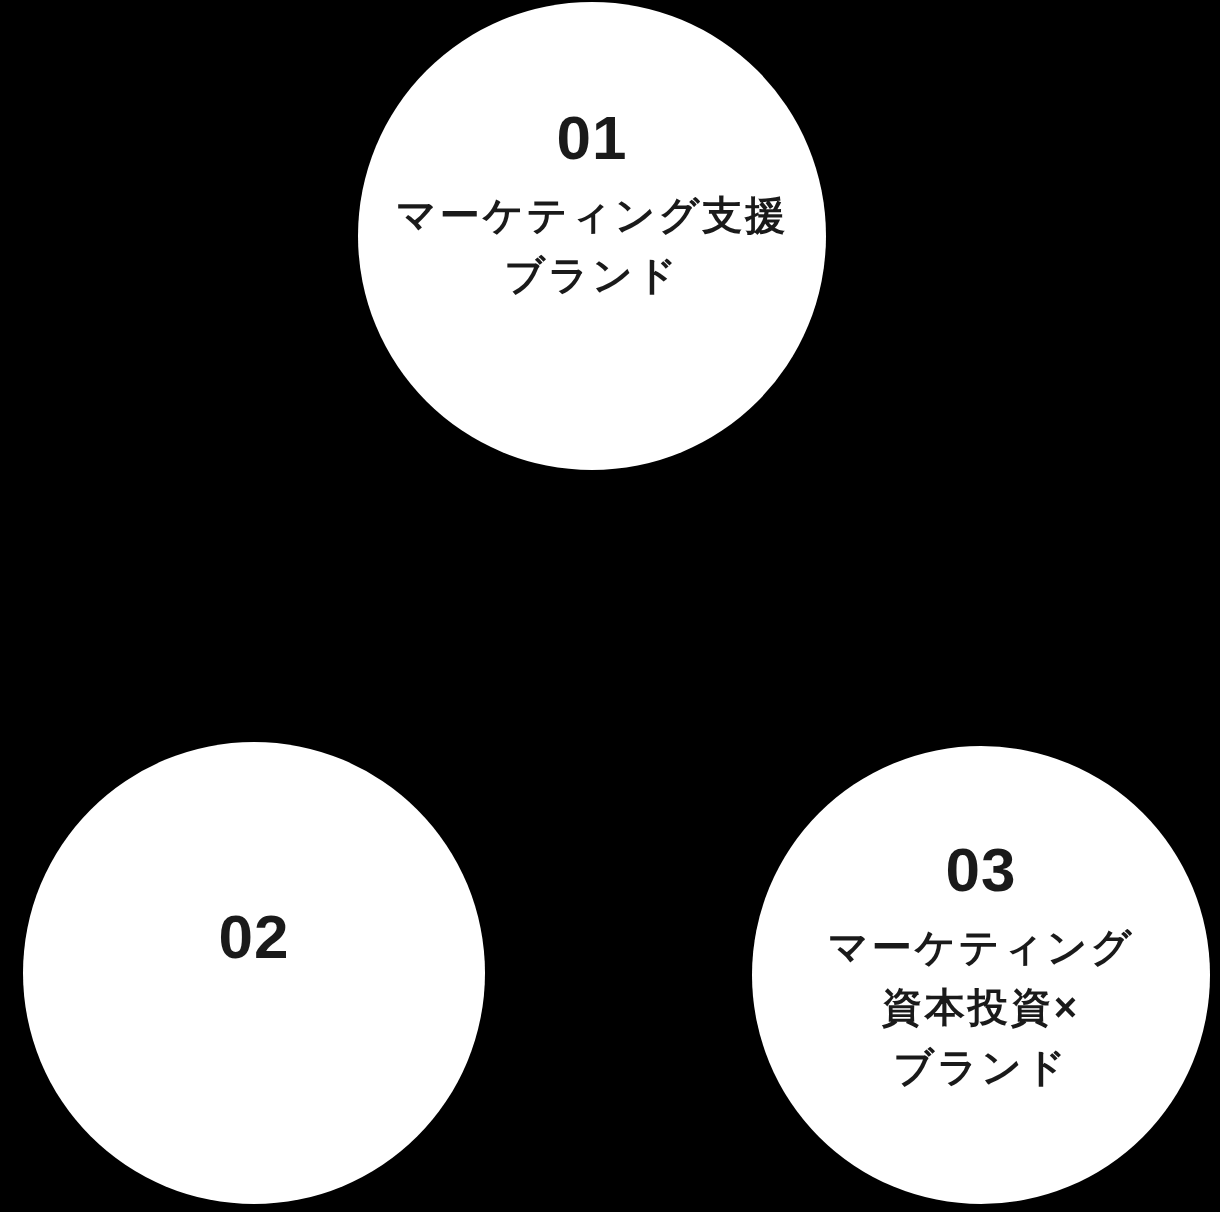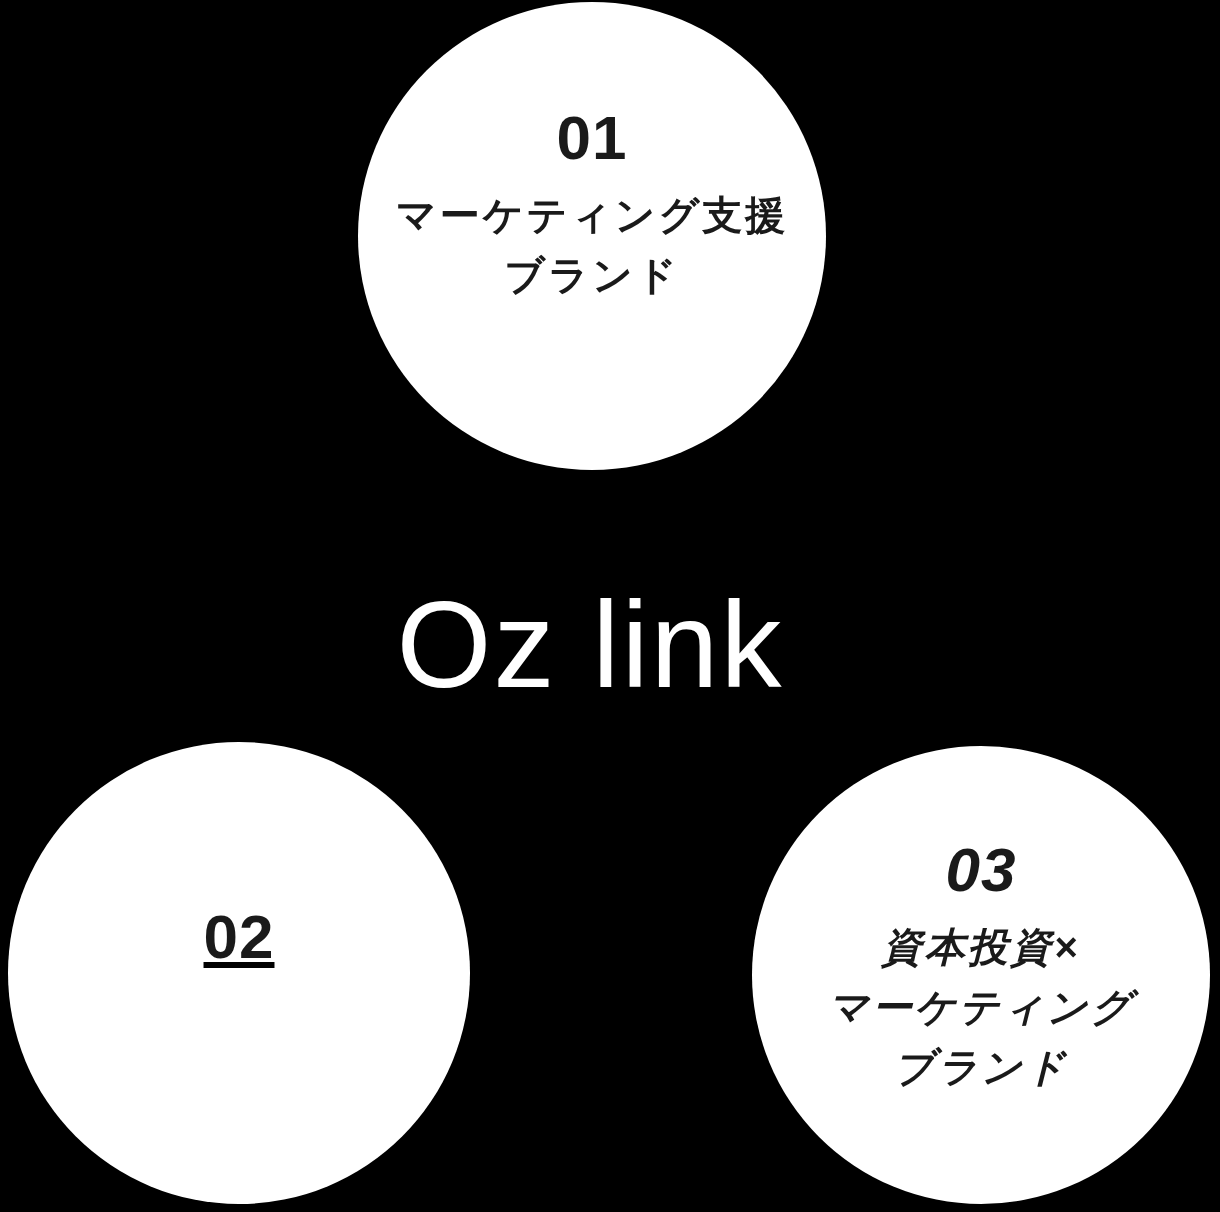--- a/index.html
+++ b/index.html
@@ -18,30 +18,30 @@
   }
   .circle {
     position: absolute;
     border-radius: 50%;
     background: var(--circle-bg, #ffffff);
     display: flex;
     align-items: center;
     justify-content: center;
   }
   .circle-1 { left: 358px; top: 2px;   width: 468px; height: 468px; }
-  .circle-2 { left: 8px;   top: 742px; width: 462px; height: 462px; text-decoration: underline; }
+  .circle-2 { left: 23px;   top: 742px; width: 462px; height: 462px; }
   .circle-3 { left: 752px; top: 746px; width: 458px; height: 458px; }
 
   .circle-content {
     text-align: center;
     color: var(--circle-text, #1a1a1a);
   }
   .circle-1 .circle-content { transform: translateY(-30px); }
   .circle-2 .circle-content { transform: translateY(-28px); }
-  .circle-3 .circle-content { transform: translateY(-7px); font-style: italic; }
+  .circle-3 .circle-content { transform: translateY(-7px); }
 
   .num {
     font-size: 62px;
     font-weight: 700;
     line-height: 1;
     letter-spacing: 1px;
     margin-bottom: 16px;
     color: var(--circle-text, #1a1a1a);
   }
   .jp-line {
@@ -80,21 +80,20 @@
 
   <div class="circle circle-2">
     <div class="circle-content">
       <div class="num">02</div>
     </div>
   </div>
 
   <div class="circle circle-3">
     <div class="circle-content">
       <div class="num">03</div>
+      <div class="jp-line">マーケティング</div>
       <div class="jp-line">資本投資×</div>
-      <div class="jp-line">マーケティング</div>
       <div class="jp-line">ブランド</div>
     </div>
   </div>
 
-  <div class="logo">Oz link</div>
 
 </div>
 
 </body></html>

